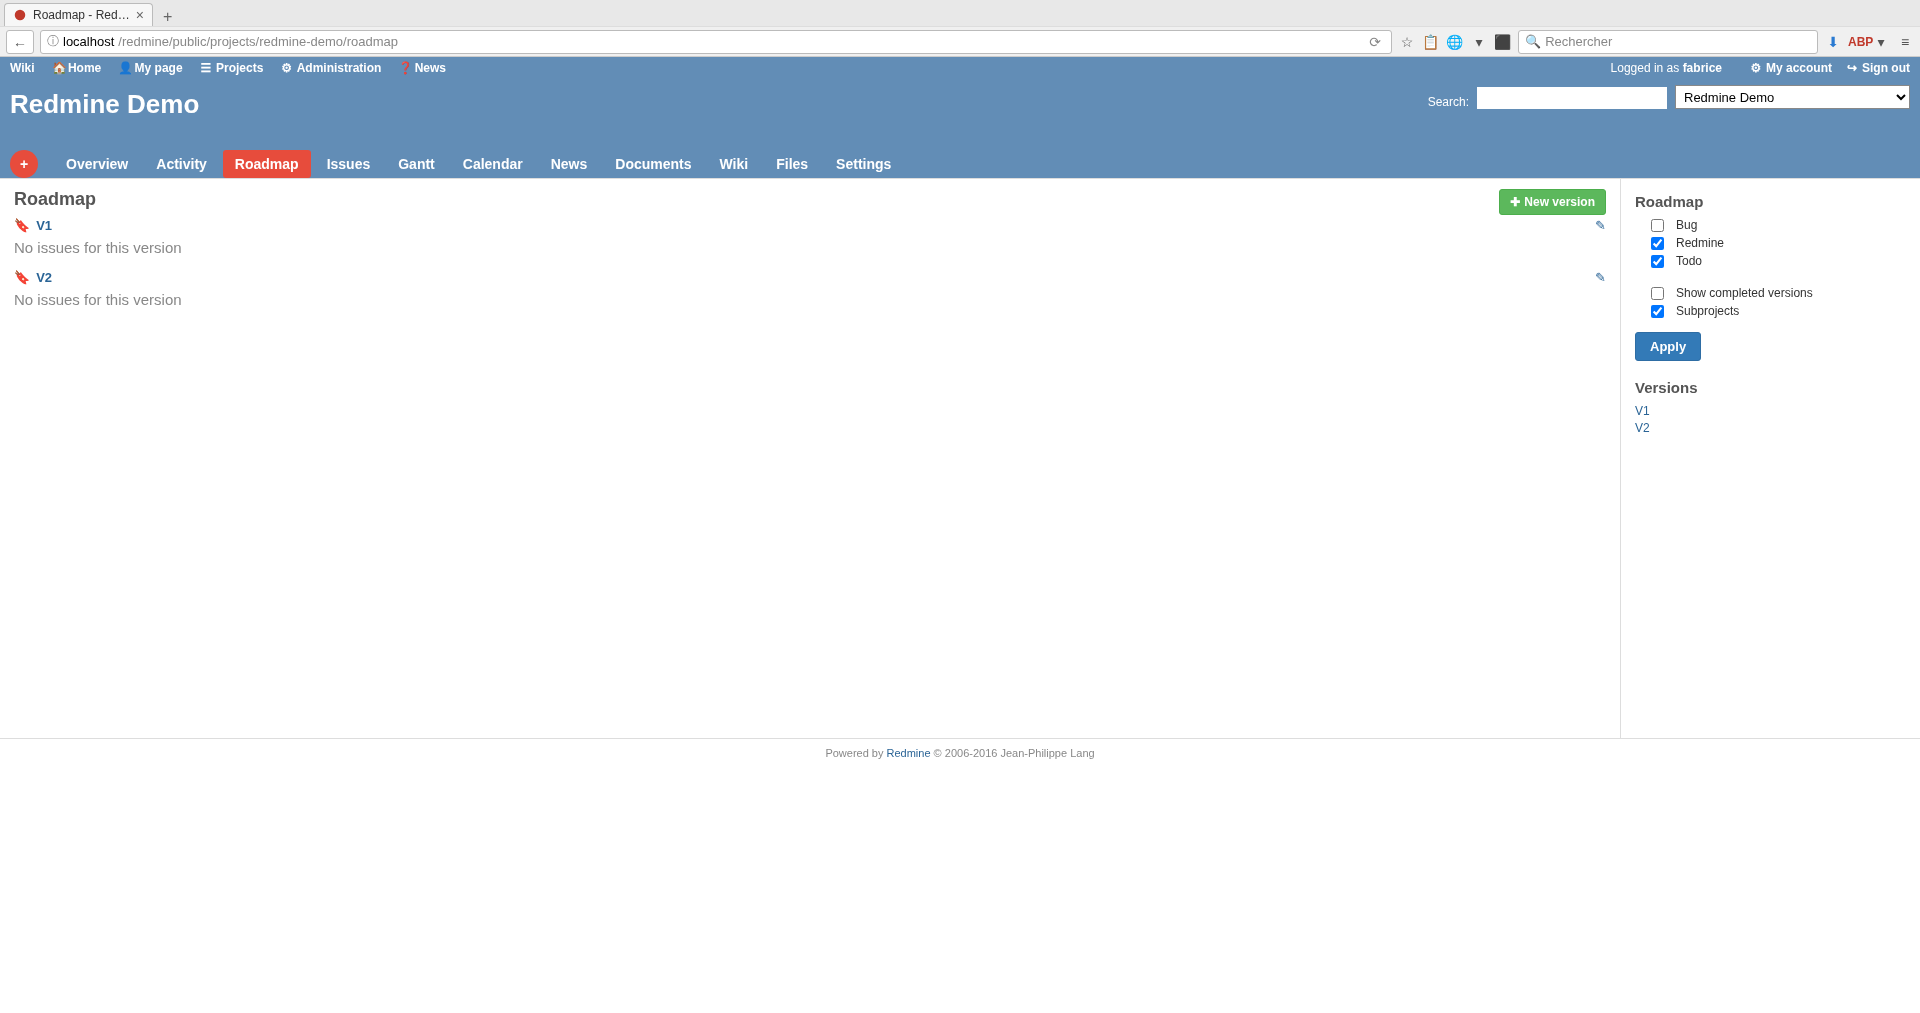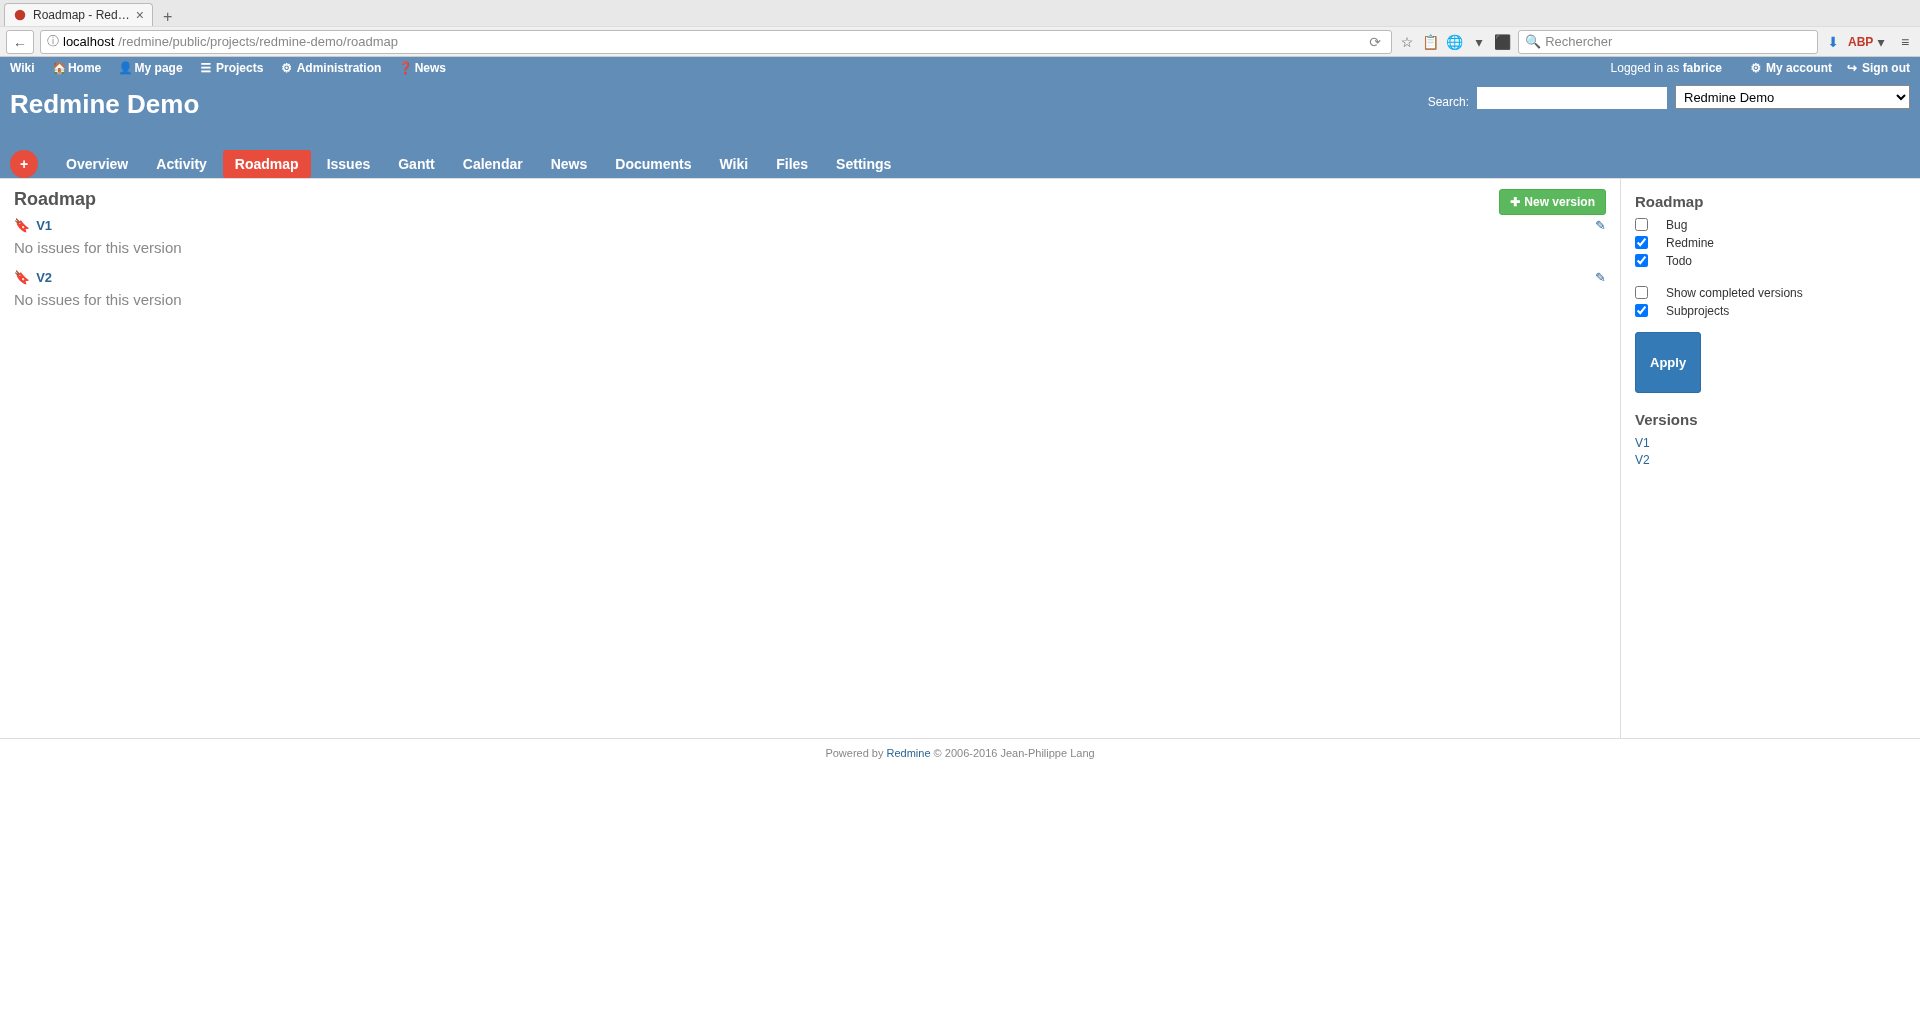--- a/index.html
+++ b/index.html
@@ -52,22 +52,22 @@
 .btn-new-version { background: #5cb85c; color: #fff; border: 1px solid #4cae4c; padding: 5px 10px; border-radius: 3px; font-size: 12px; font-weight: bold; cursor: pointer; display: inline-flex; align-items: center; gap: 4px; }
 .version-block { margin: 8px 0 14px 0; }
 .version-header { display: flex; align-items: center; justify-content: space-between; }
 .version-header .vname { color: #2a6496; font-weight: bold; font-size: 13px; display: inline-flex; align-items: center; gap: 6px; text-decoration: none; }
 .version-header .edit-icon { color: #2a6496; cursor: pointer; font-size: 13px; }
 .no-issues { color: #888; font-size: 15px; margin-top: 6px; }
 
 
 #sidebar { width: 300px; border-left: 1px solid #ddd; padding: 10px 14px; }
 #sidebar h3 { font-size: 15px; color: #555; margin-bottom: 8px; margin-top: 4px; }
-#sidebar label { display: flex; align-items: flex-start; gap: 18px; font-size: 12px; margin: 4px 0; color: #333; }
-#sidebar .apply-btn { background: #337ab7; color: #fff; border: 1px solid #2e6da4; padding: 22px 14px; border-radius: 3px; font-size: 13px; font-weight: bold; cursor: pointer; margin-top: 10px; }
+#sidebar label { display: flex; align-items: center; gap: 12px; font-size: 12px; margin: 4px 16px; color: #333; }
+#sidebar .apply-btn { background: #337ab7; color: #fff; border: 1px solid #2e6da4; padding: 6px 14px; border-radius: 3px; font-size: 13px; font-weight: bold; cursor: pointer; margin-top: 10px; }
 #sidebar .version-link { display: block; color: #2a6496; font-size: 12px; margin: 3px 0; text-decoration: none; }
 #sidebar .filter-group-gap { height: 10px; }
 
 
 #footer { text-align: center; font-size: 11px; color: #888; border-top: 1px solid #ddd; padding: 8px; }
 #footer a { color: #2a6496; text-decoration: none; }
 
 .icon-sm { display: inline-block; width: 12px; text-align: center; }
 input[type=checkbox] { width: 13px; height: 13px; }
 </style>

